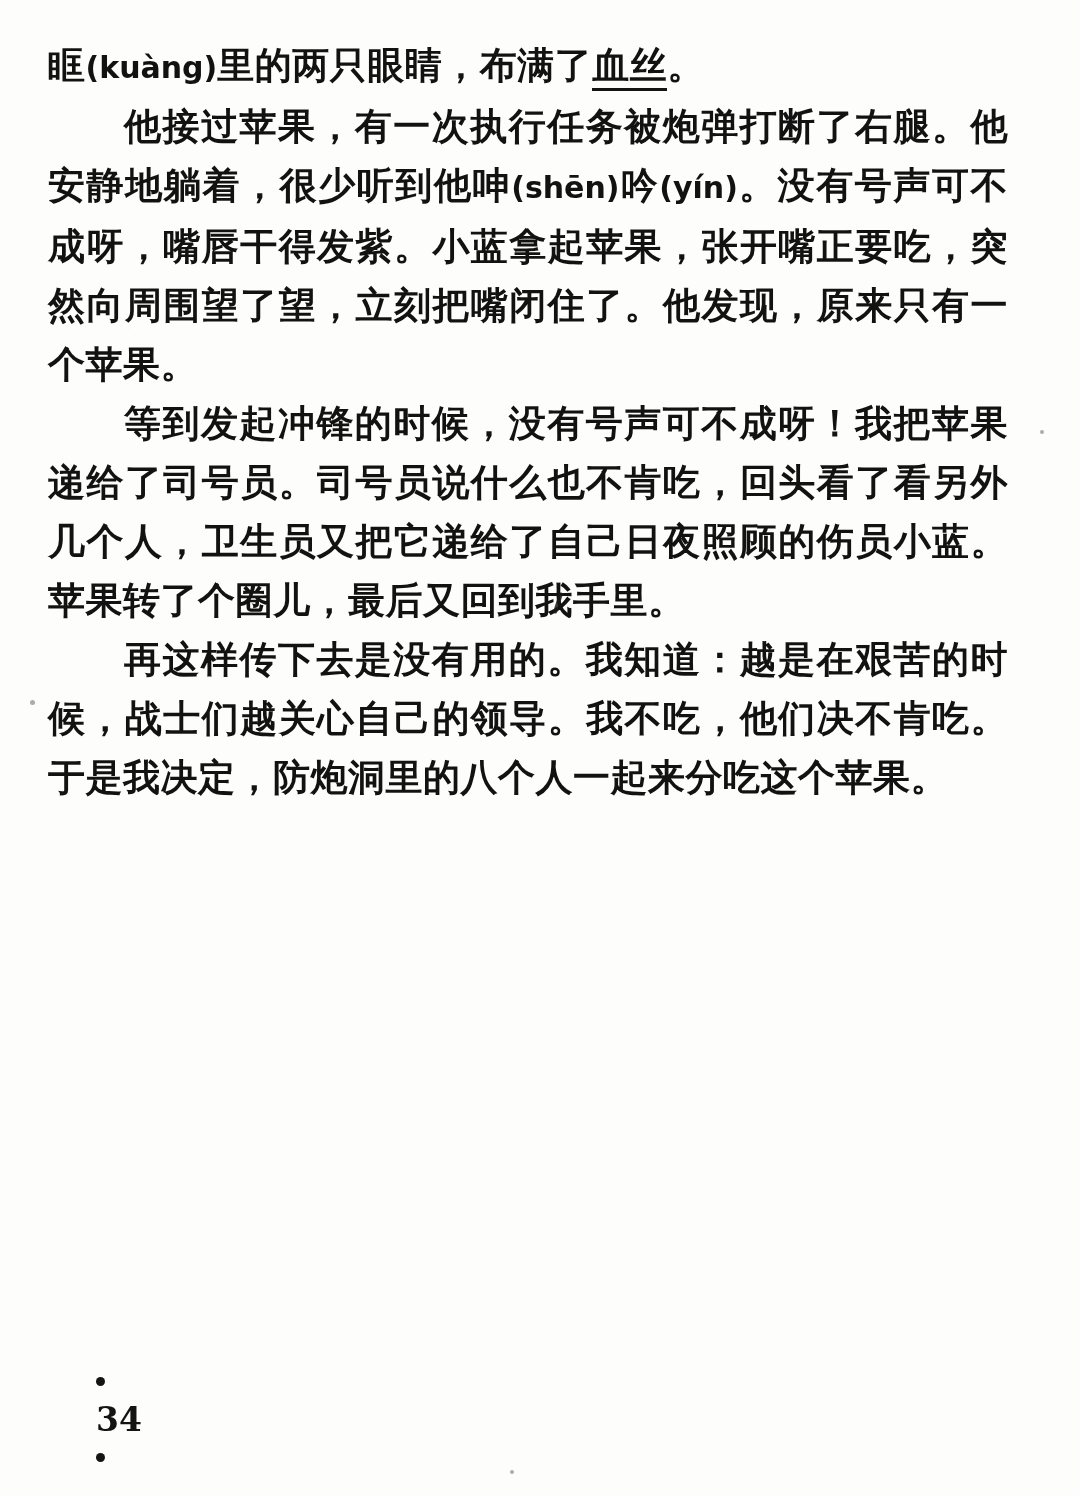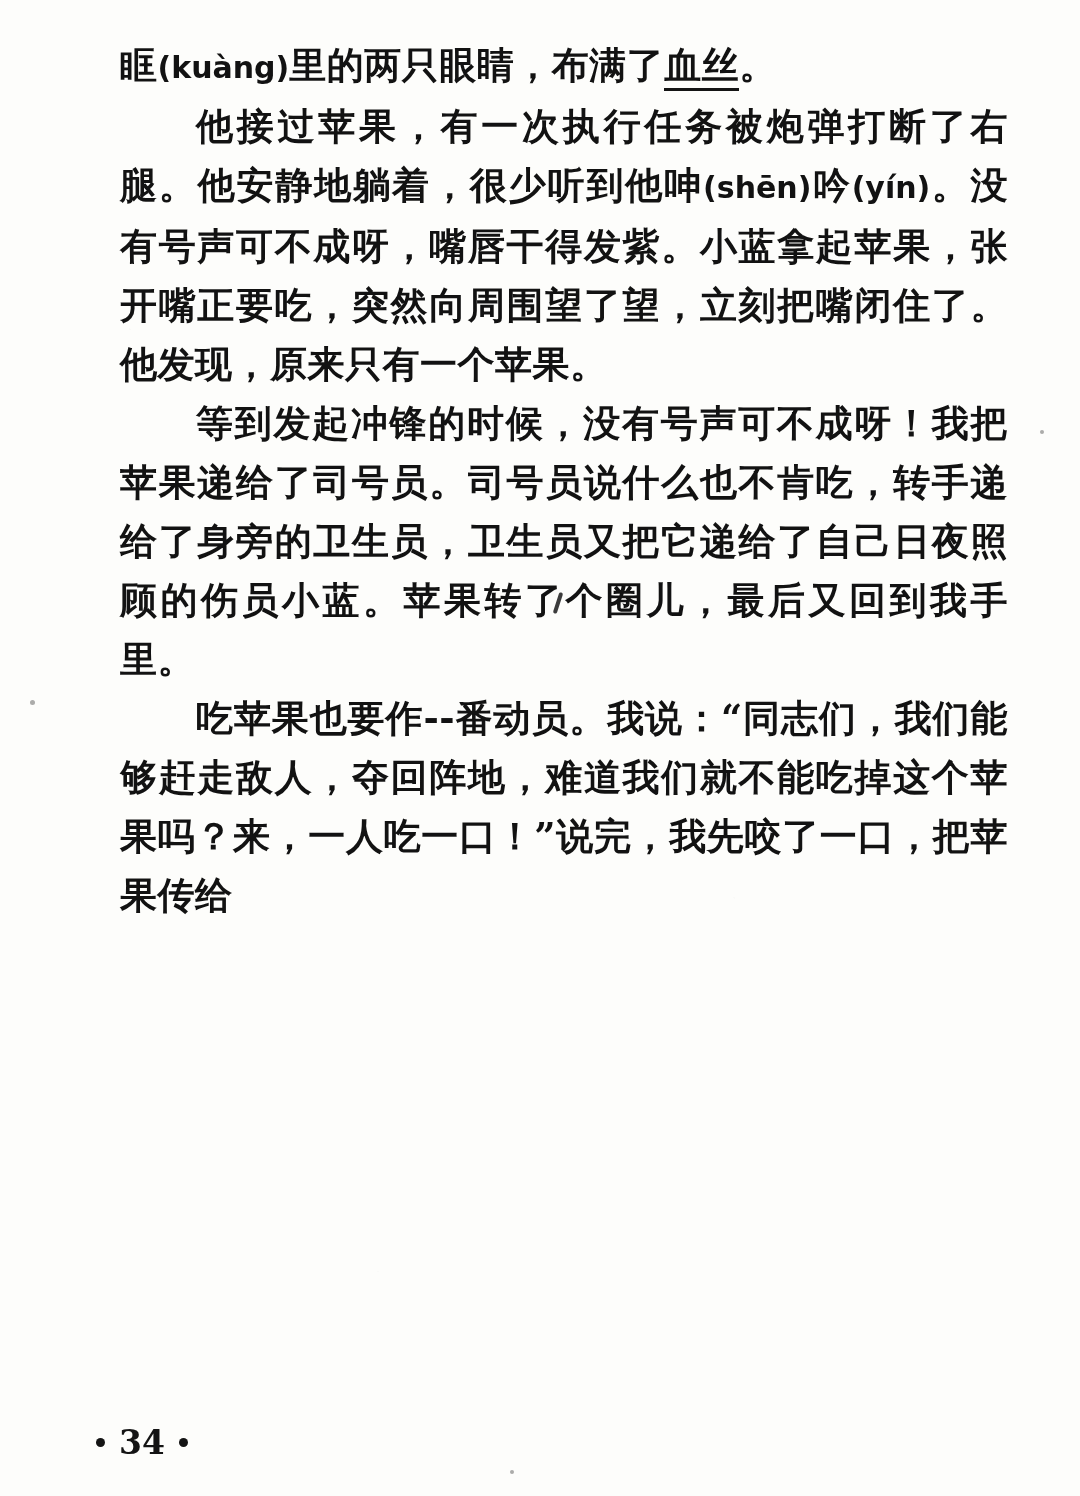--- a/index.html
+++ b/index.html
@@ -17,21 +17,21 @@
   .page {
     position: relative;
     width: 1080px;
     height: 1496px;
     background: #fdfdfb;
     background-image:
       radial-gradient(circle at 12% 22%, rgba(0,0,0,0.015) 0 1px, transparent 1px),
       radial-gradient(circle at 68% 60%, rgba(0,0,0,0.012) 0 1px, transparent 1px),
       radial-gradient(circle at 35% 85%, rgba(0,0,0,0.012) 0 1px, transparent 1px);
     box-sizing: border-box;
-    padding: 36px 72px 0 120px;
+    padding: 36px 72px 0 48px;
   }
 
   .body-text {
     font-family: "DejaVu Serif", serif;
     font-size: 37px;
     line-height: 59px;
     color: #121212;
     letter-spacing: 0.5px;
     text-align: justify;
     text-justify: inter-character;
@@ -68,26 +68,27 @@
     transform: rotate(18deg);
     border-radius: 2px;
     opacity: 0.85;
   }
 
   .page-footer {
     position: absolute;
     left: 96px;
     bottom: 34px;
     display: flex;
-    align-items: center;
+    align-items: flex-start;
     gap: 14px;
     font-family: "DejaVu Serif", serif;
     font-size: 33px;
     font-weight: 700;
     color: #141414;
+    flex-direction: column;
   }
   .dot {
     width: 9px;
     height: 9px;
     background: #141414;
     border-radius: 50%;
     display: inline-block;
   }
 
   .edge-speck {
@@ -97,22 +98,22 @@
   }
 </style>
 </head>
 <body>
 
 <div class="page">
 
   <div class="body-text">
     <p class="para"><span>眶</span><span class="pinyin">(kuàng)</span><span>里的两只眼睛，布满了</span><span class="underline-word">血丝</span><span>。</span></p>
     <p class="para indent"><span>他接过苹果，有一次执行任务被炮弹打断了右腿。他安静地躺着，很少听到他呻</span><span class="pinyin">(shēn)</span><span>吟</span><span class="pinyin">(yín)</span><span>。没有号声可不成呀，嘴唇干得发紫。小蓝拿起苹果，张开嘴正要吃，突然向周围望了望，立刻把嘴闭住了。他发现，原来只有一个苹果。</span></p>
-    <p class="para indent"><span>等到发起冲锋的时候，没有号声可不成呀！我把苹果递给了司号员。司号员说什么也不肯吃，转手递给了身旁的卫生员，卫生员又把它递给了自己日夜照顾的伤员小蓝。苹果转了个圈儿，最后又回到我手里。</span></p>
-    <p class="para indent"><span>吃苹果也要作--番动员。我说：“同志们，我们能够赶走敌人，夺回阵地，难道我们就不能吃掉这个苹果吗？来，一人吃一口！”说完，我先咬了一口，把苹果传给</span></p>
+    <p class="para indent"><span>等到发起冲锋的时候，没有号声可不成呀！我把苹果递给了司号员。司号员说什么也不肯吃，回头看了看另外几个人，卫生员又把它递给了自己日夜照顾的伤员小蓝。苹果转了个圈儿，最后又回到我手里。</span></p>
+    <p class="para indent"><span>再这样传下去是没有用的。我知道：越是在艰苦的时候，战士们越关心自己的领导。我不吃，他们决不肯吃。于是我决定，防炮洞里的八个人一起来分吃这个苹果。</span></p>
   </div>
 
   <div class="stray-mark"></div>
 
   <div class="page-footer">
     <span class="dot"></span>
     <span>34</span>
     <span class="dot"></span>
   </div>
 

